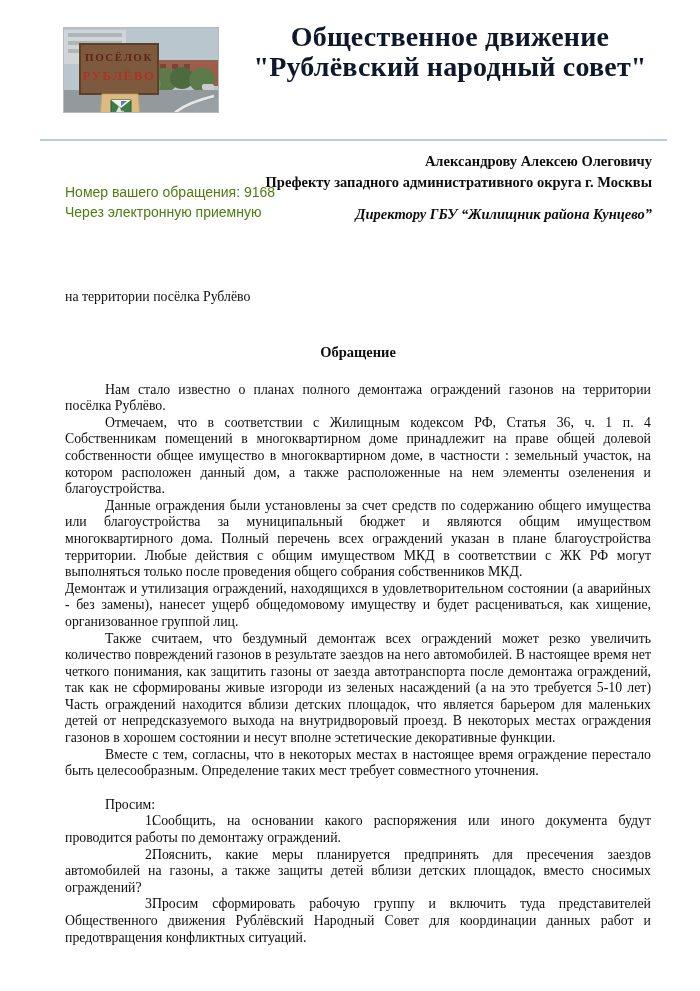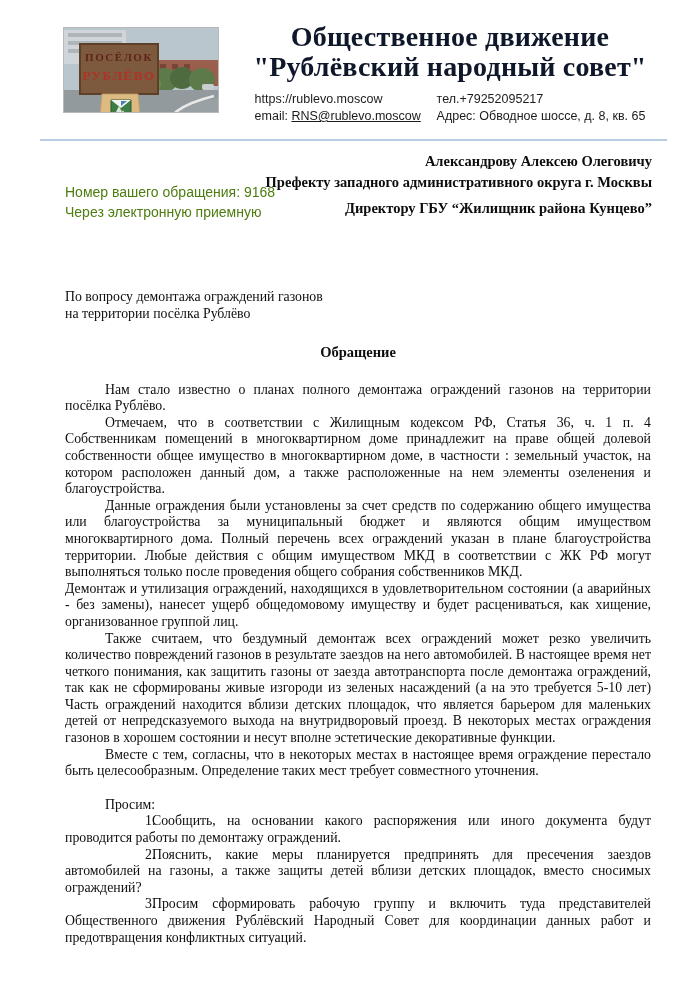--- a/index.html
+++ b/index.html
@@ -64,21 +64,21 @@
   
   .addressee {
     position: absolute;
     left: 65px; top: 151px;
     width: 587px;
     text-align: right;
     font-weight: bold;
     font-size: 14.5px;
     line-height: 21px;
   }
-  .addressee .second { margin-top: 5px; }
+  .addressee .second { margin-top: 11px; font-style: italic; }
 
   .blue-note {
     position: absolute;
     left: 65px; top: 182px;
     font-family: "Liberation Sans", sans-serif;
     font-size: 14px;
     line-height: 20px;
     color: #4d7c0f;
   }
 
@@ -175,44 +175,37 @@
           <path d="M52,84 L55,78 L58,84 Z" fill="#dfe8d8"></path>
           <path d="M56,88 L59,82 L62,88 Z" fill="#dfe8d8"></path>
         </g>
       </g>
     </svg>
   </div>
 
   <div class="header-right">
     <div class="org-title">Общественное движение</div>
     <div class="org-title">"Рублёвский народный совет"</div>
-    <div class="contact-grid">
-      <div class="cell">https://rublevo.moscow</div>
-      <div class="cell">тел.+79252095217</div>
-      <div class="cell"><span>email: </span><span class="email-underline">RNS@rublevo.moscow</span></div>
-      <div class="cell">Адрес: Обводное шоссе, д. 8, кв. 65</div>
-    </div>
   </div>
 
   <div class="divider"></div>
 
   <div class="addressee">
     <div>Александрову Алексею Олеговичу</div>
     <div>Префекту западного административного округа г. Москвы</div>
     <div class="second">Директору ГБУ “Жилищник района Кунцево”</div>
   </div>
 
   <div class="blue-note">
     <div>Номер вашего обращения: 9168</div>
     <div>Через электронную приемную</div>
   </div>
 
 
   <div class="subject">
-    <div>По вопросу демонтажа ограждений газонов</div>
     <div>на территории посёлка Рублёво</div>
   </div>
 
   <div class="letter-body">
     <div class="letter-heading">Обращение</div>
 
     <p class="indent">Нам стало известно о планах полного демонтажа ограждений газонов на территории посёлка Рублёво.</p>
     <p class="indent">Отмечаем, что в соответствии с  Жилищным кодексом РФ, Статья 36, ч. 1 п. 4 Собственникам помещений в многоквартирном доме принадлежит на праве общей долевой собственности общее имущество в многоквартирном доме, в частности : земельный участок, на котором расположен данный дом, а также расположенные на нем элементы озеленения и благоустройства.</p>
     <p class="indent">Данные ограждения были установлены за счет средств по содержанию общего имущества или благоустройства за муниципальный бюджет и являются общим имуществом многоквартирного дома. Полный перечень всех ограждений указан в плане благоустройства территории. Любые действия с общим имуществом МКД в соответствии с ЖК РФ могут выполняться только после проведения общего собрания собственников МКД.</p>
     <p>Демонтаж и утилизация ограждений, находящихся в удовлетворительном состоянии (а аварийных - без замены), нанесет ущерб общедомовому имуществу и будет расцениваться, как хищение, организованное группой лиц.</p>

